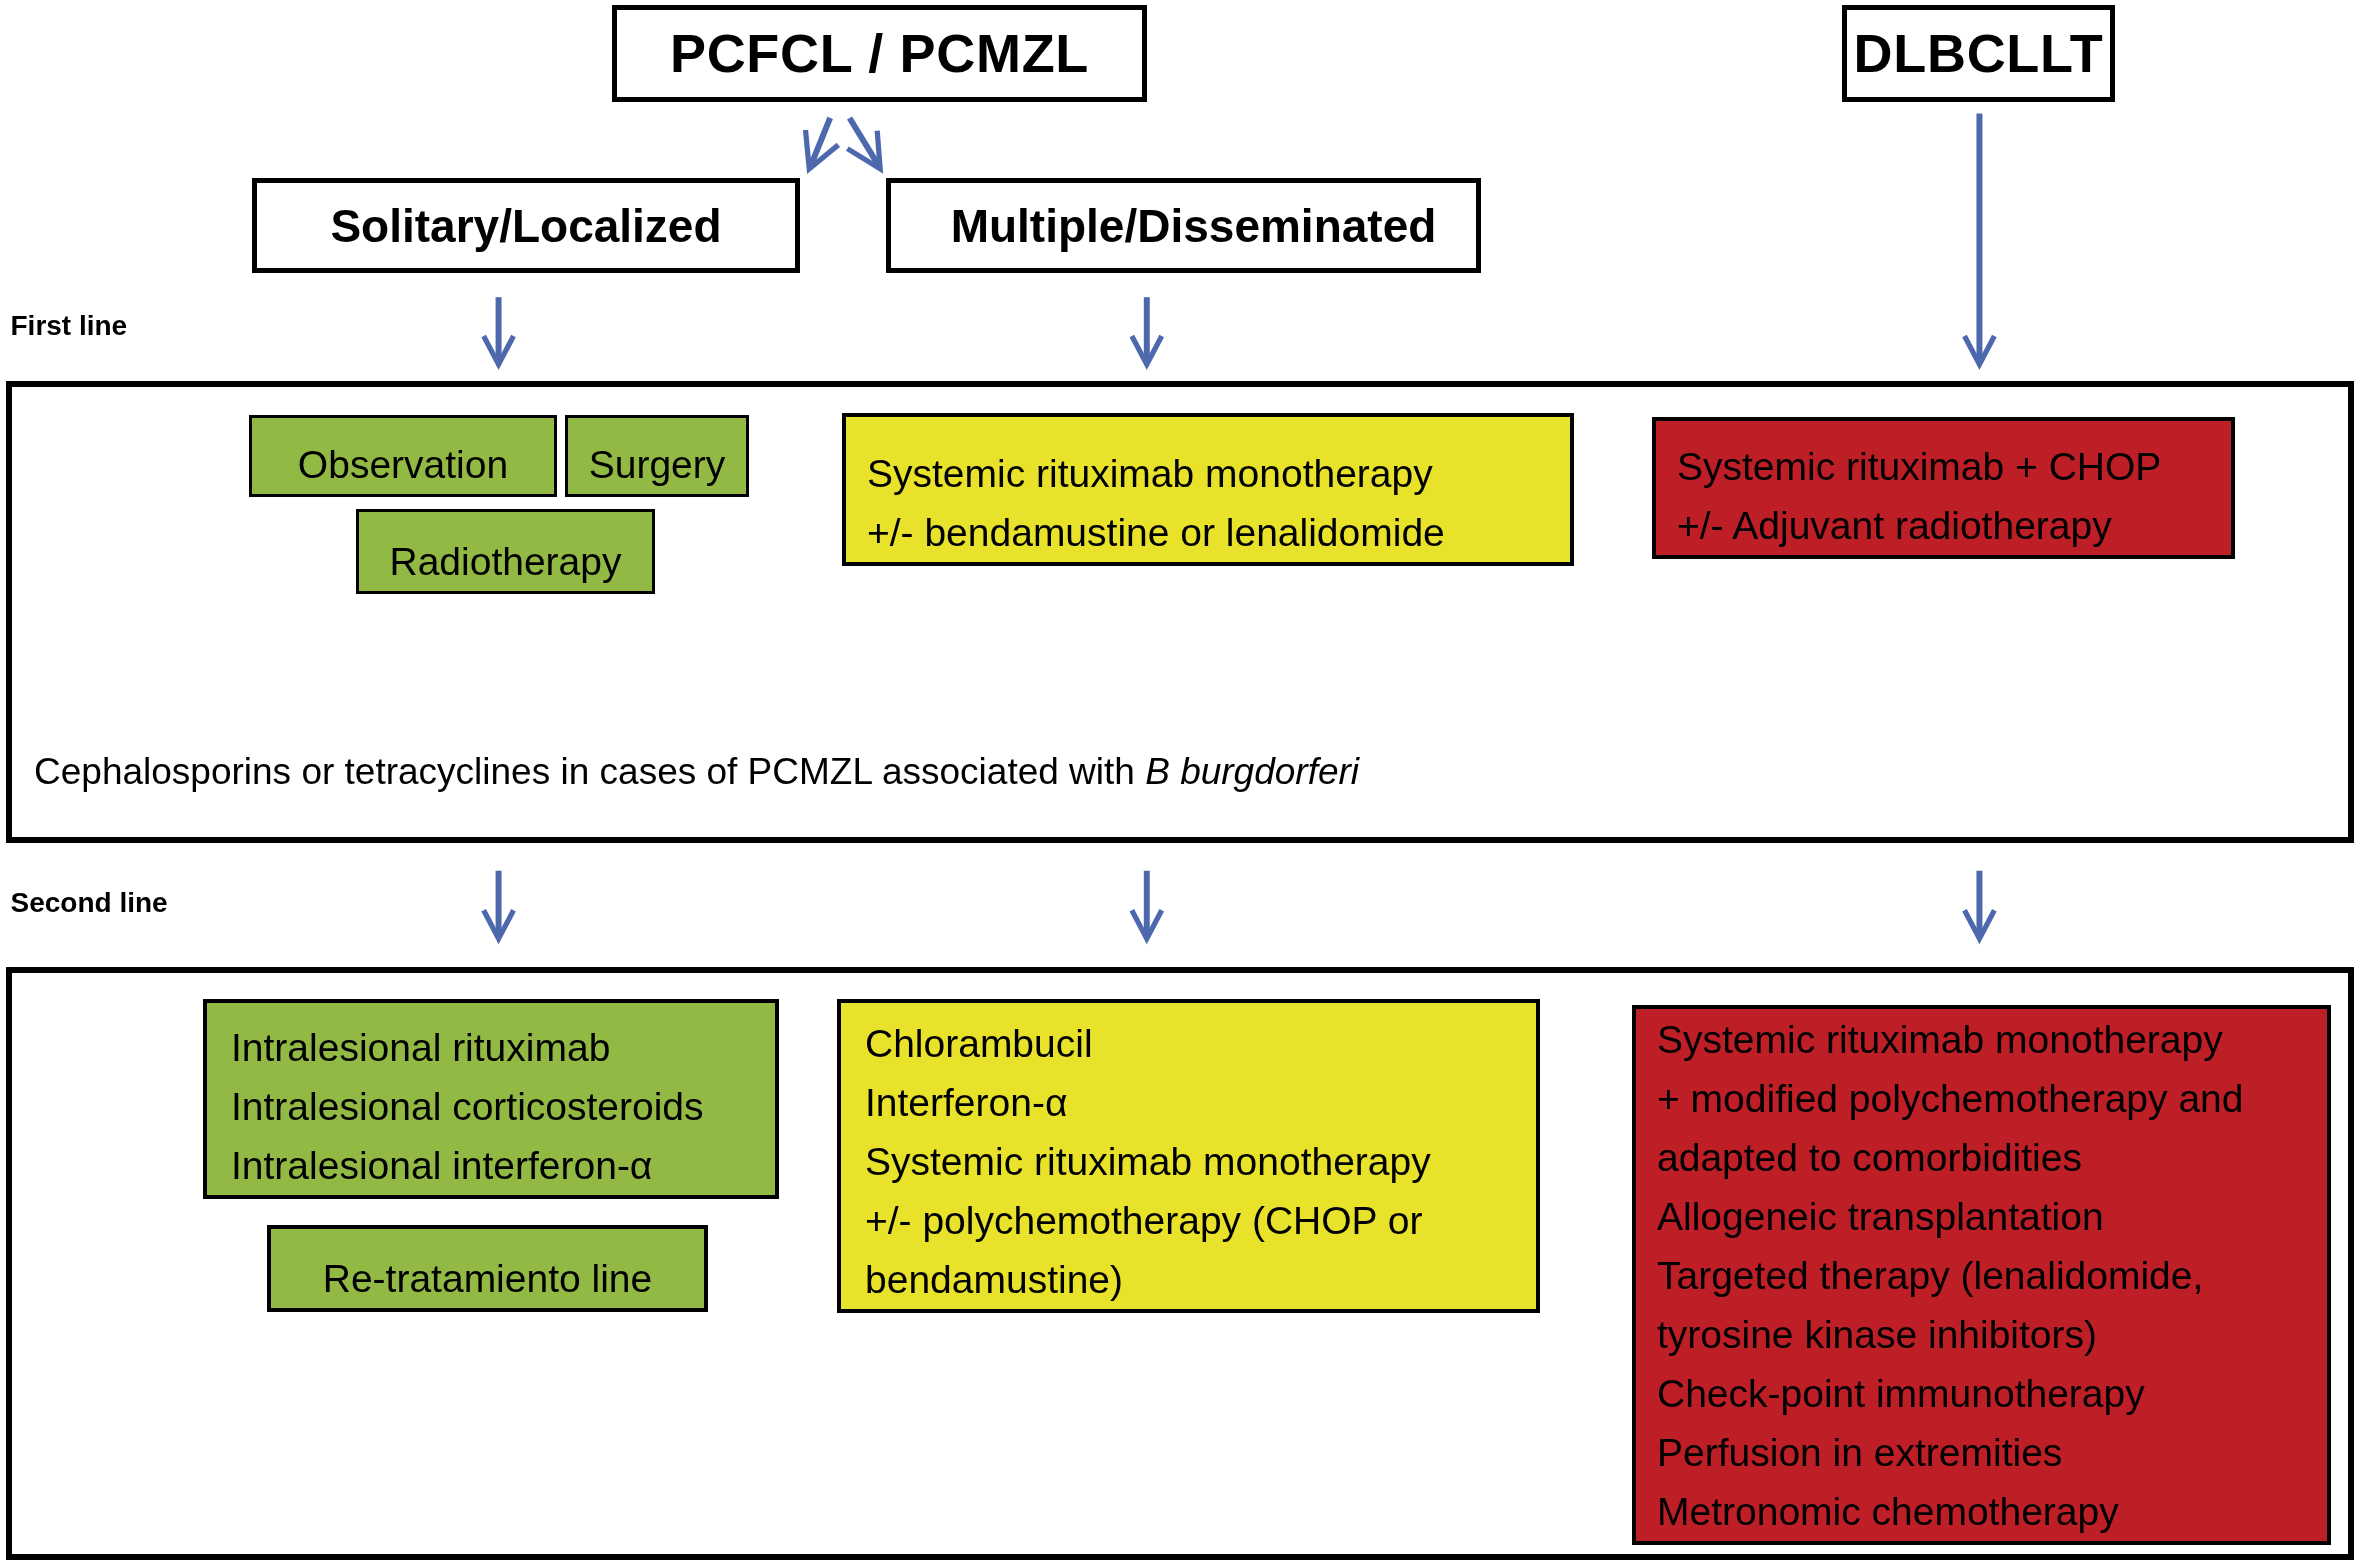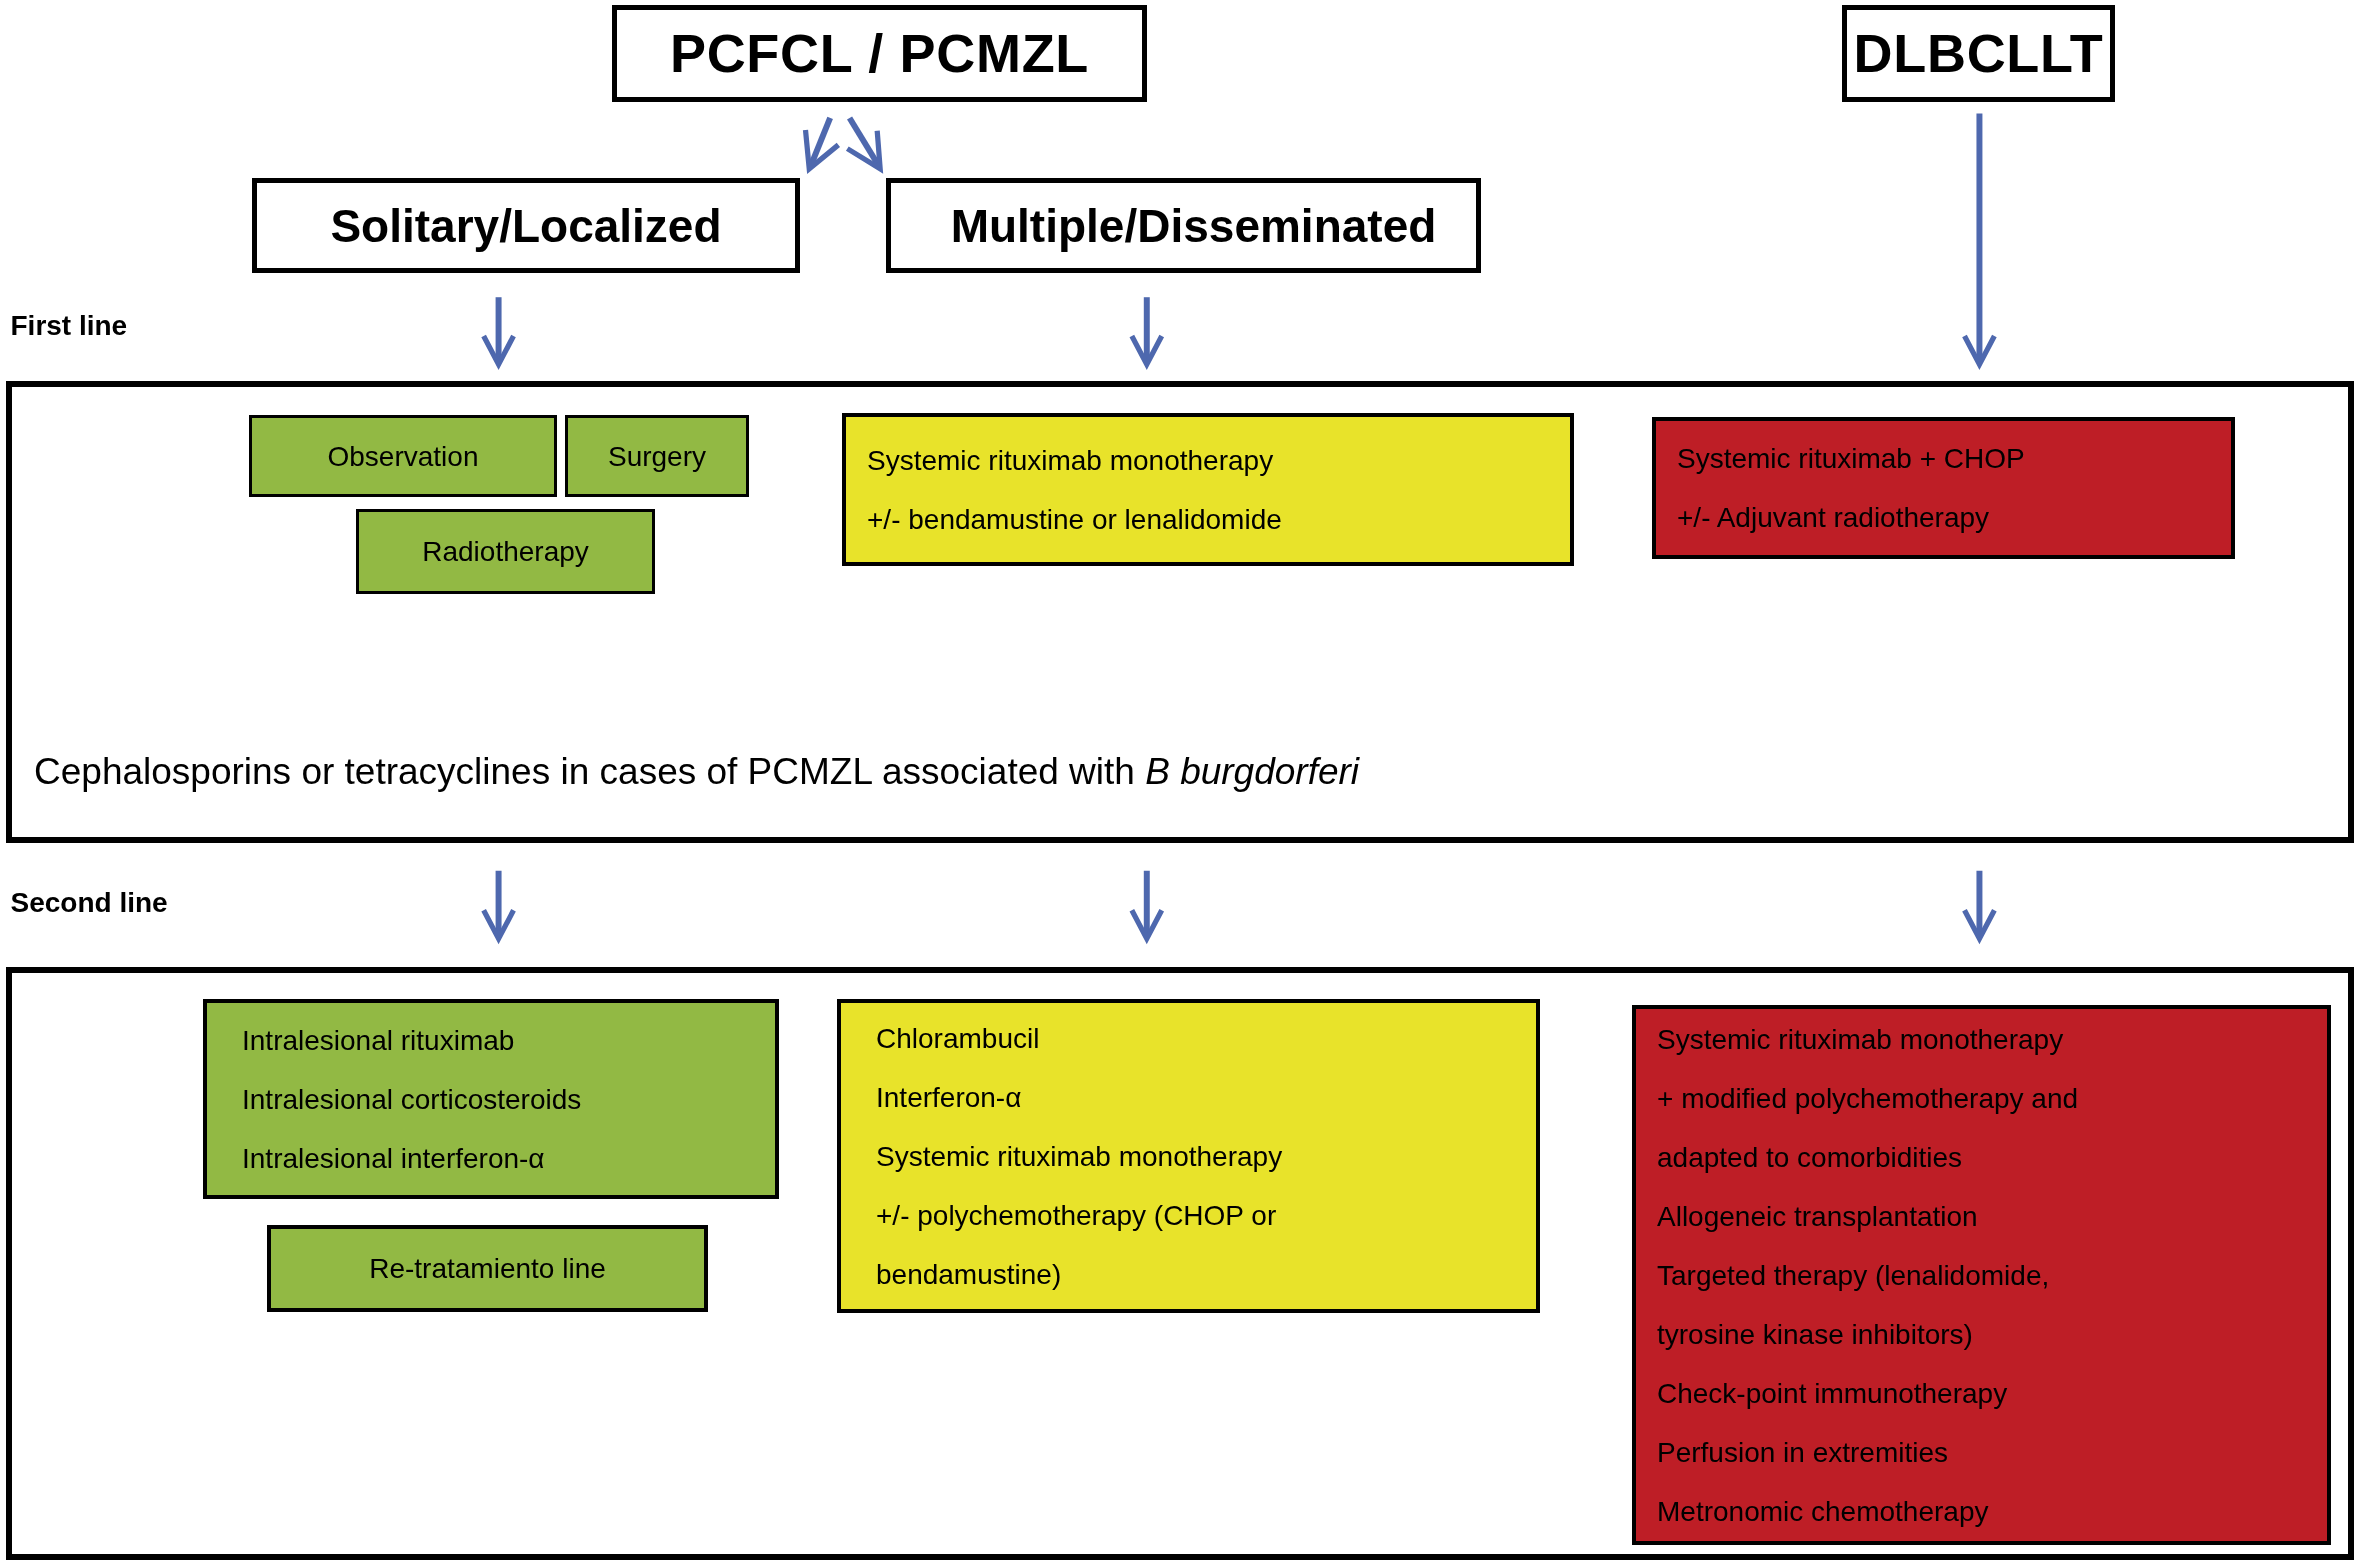--- a/index.html
+++ b/index.html
@@ -33,32 +33,32 @@
 
   
   .container-box {
     border: 6.7px solid #000;
     background: transparent;
   }
 
   
   .cell {
     border: 3.7px solid #000;
-    display: flex; align-items: center;
-    font-size: 28px; line-height: 59px;
+    display: flex; align-items: flex-end;
+    font-size: 39px; line-height: 59px;
     white-space: pre-line;
   }
   .cell.center { justify-content: center; text-align: center; }
   .cell.left   { justify-content: flex-start; text-align: left; }
   .green-box  { background: var(--green,  #92B944); }
   .yellow-box { background: var(--yellow, #E8E32A); border-width: 4.5px; }
   .red-box    { background: var(--red,    #BE1E26); border-width: 4.5px; }
 
   .pad-28 { padding-left: 21px; padding-right: 9px; }
-  .pad-32 { padding-left: 35px; padding-right: 9px; }
+  .pad-32 { padding-left: 24px; padding-right: 9px; }
 
   .note { font-size: 37px; line-height: 42px; white-space: nowrap; }
   .note .species { font-style: italic; }
 
   #arrow-layer { position: absolute; left: 0; top: 0; pointer-events: none; }
   .arrow-line { stroke: var(--blue, #4E68AE); stroke-width: 8; fill: none; }
   .arrow-head { stroke: var(--blue, #4E68AE); stroke-width: 7; fill: none; }
 </style>
 </head>
 <body>

